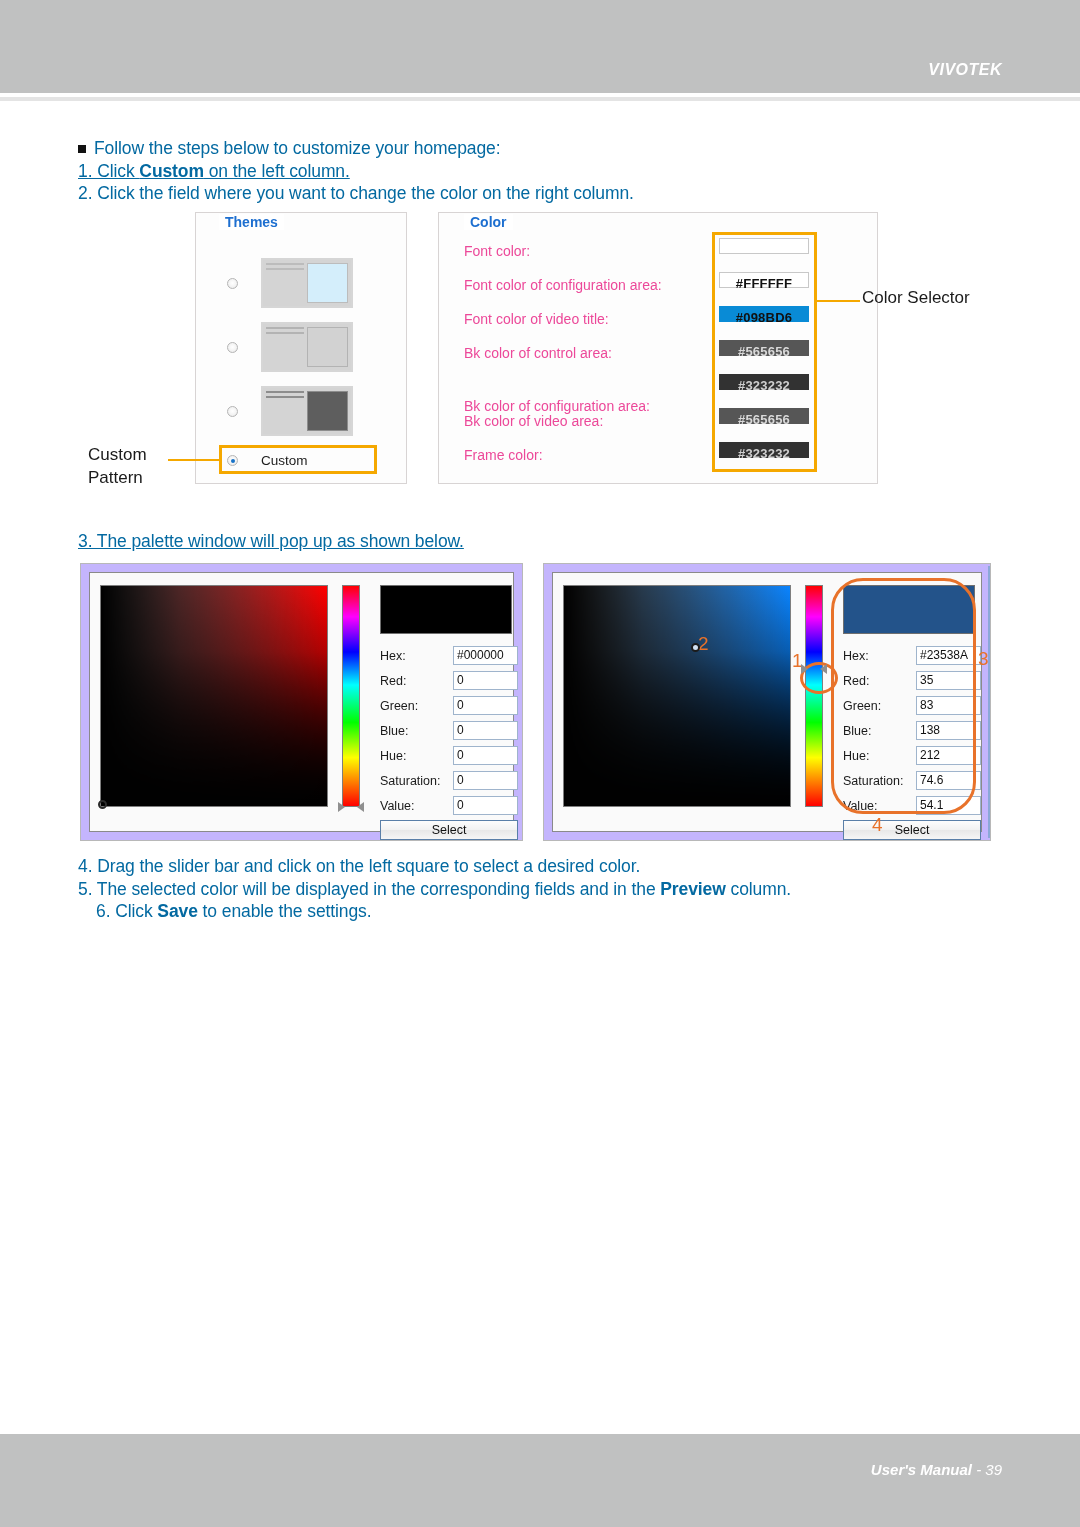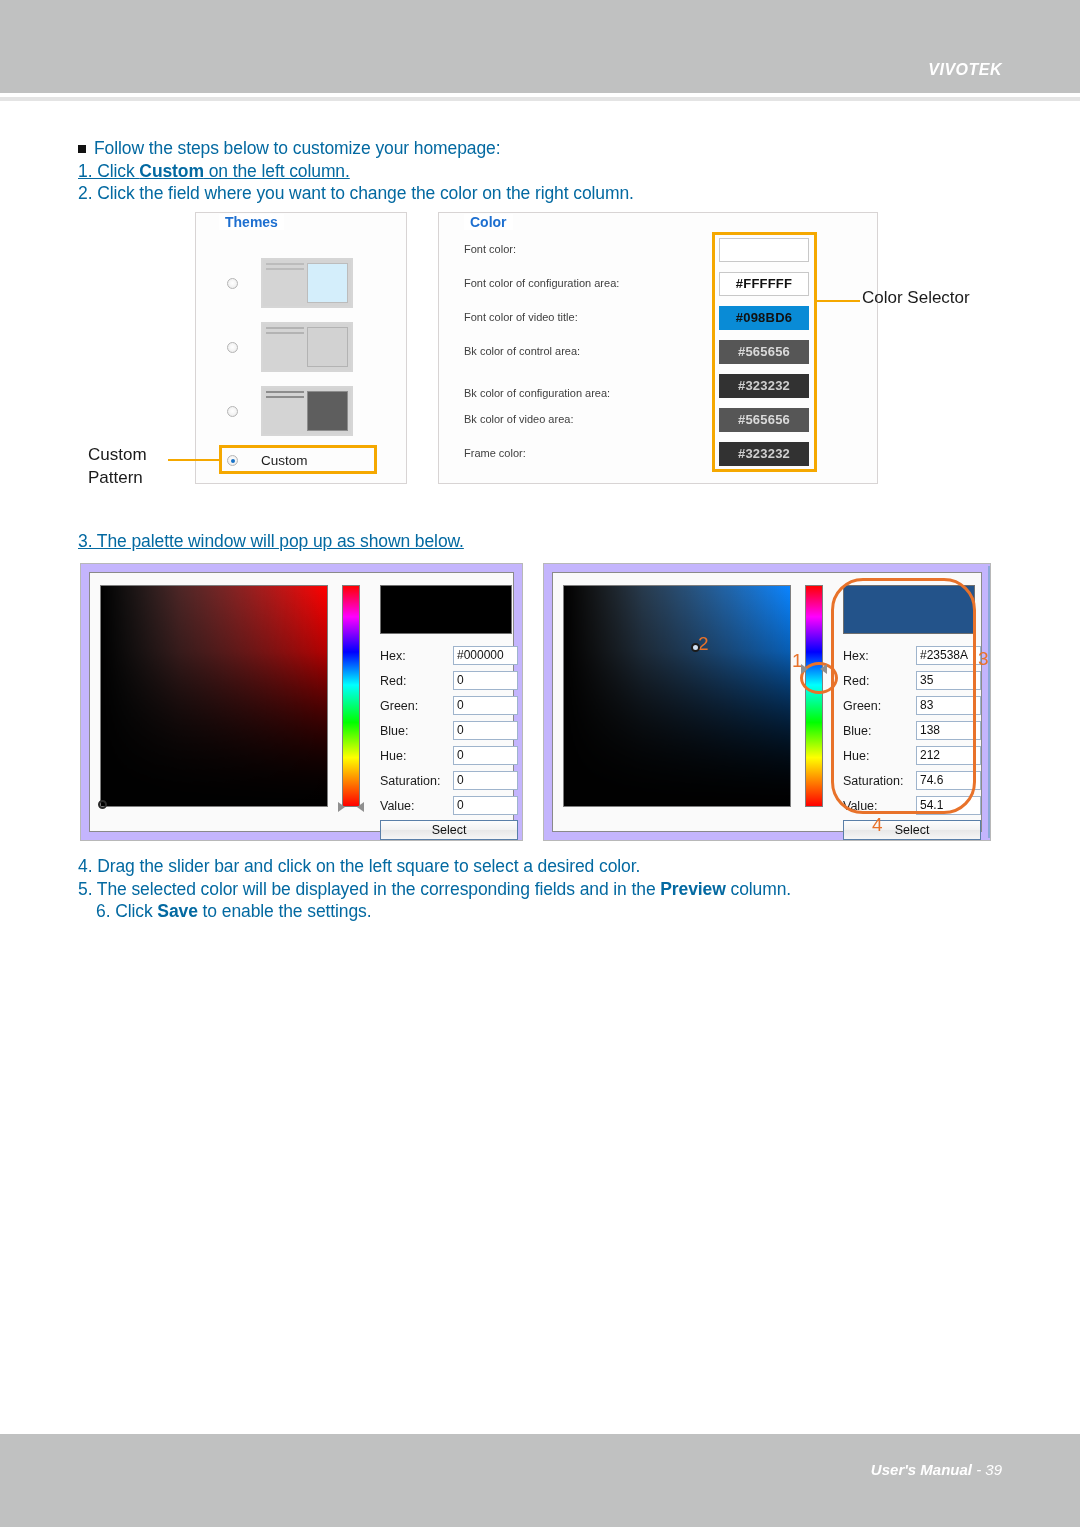--- a/index.html
+++ b/index.html
@@ -178,28 +178,28 @@
     left: 219px; top: 445px;
     width: 158px; height: 29px;
     border: 3px solid #f5a800;
     box-sizing: border-box;
   }
 
   
   .color-row {
     position: absolute;
     left: 464px;
-    font-size: 11px;
-    color: #404040;
+    font-size: 14px;
+    color: #ec4899;
     white-space: nowrap;
   }
   .swatch {
     position: absolute;
     left: 719px;
-    width: 90px; height: 24px;
+    width: 90px; height: 16px;
     box-sizing: border-box;
     border: 1px solid #c8c8c8;
     font-size: 13px;
     font-weight: bold;
     line-height: 22px;
     text-align: center;
     letter-spacing: 0.2px;
     font-family: "Liberation Sans", sans-serif;
   }
   #color-selector-highlight {
@@ -434,21 +434,21 @@
 <div class="callout-text" style="left:88px; top:445px;">Custom</div>
 <div class="callout-text" style="left:88px; top:468px;">Pattern</div>
 
 <div class="fieldset" id="color-box"></div>
 <div class="fieldset-legend" id="color-legend">Color</div>
 
 <div class="color-row" style="top:243px;">Font color:</div>
 <div class="color-row" style="top:277px;">Font color of configuration area:</div>
 <div class="color-row" style="top:311px;">Font color of video title:</div>
 <div class="color-row" style="top:345px;">Bk color of control area:</div>
-<div class="color-row" style="top:387px;">Bk color of configuration area:</div>
+<div class="color-row" style="top:398px;">Bk color of configuration area:</div>
 <div class="color-row" style="top:413px;">Bk color of video area:</div>
 <div class="color-row" style="top:447px;">Frame color:</div>
 
 <div class="swatch" style="top:238px; background:#ffffff; color:#111111;"></div>
 <div class="swatch" style="top:272px; background:#ffffff; color:#111111;">#FFFFFF</div>
 <div class="swatch" style="top:306px; background:#098bd6; color:#111111; border-color:#098bd6;">#098BD6</div>
 <div class="swatch" style="top:340px; background:#565656; color:#d9d9d9; border-color:#565656;">#565656</div>
 <div class="swatch" style="top:374px; background:#323232; color:#cfcfcf; border-color:#323232;">#323232</div>
 <div class="swatch" style="top:408px; background:#565656; color:#d9d9d9; border-color:#565656;">#565656</div>
 <div class="swatch" style="top:442px; background:#323232; color:#cfcfcf; border-color:#323232;">#323232</div>

